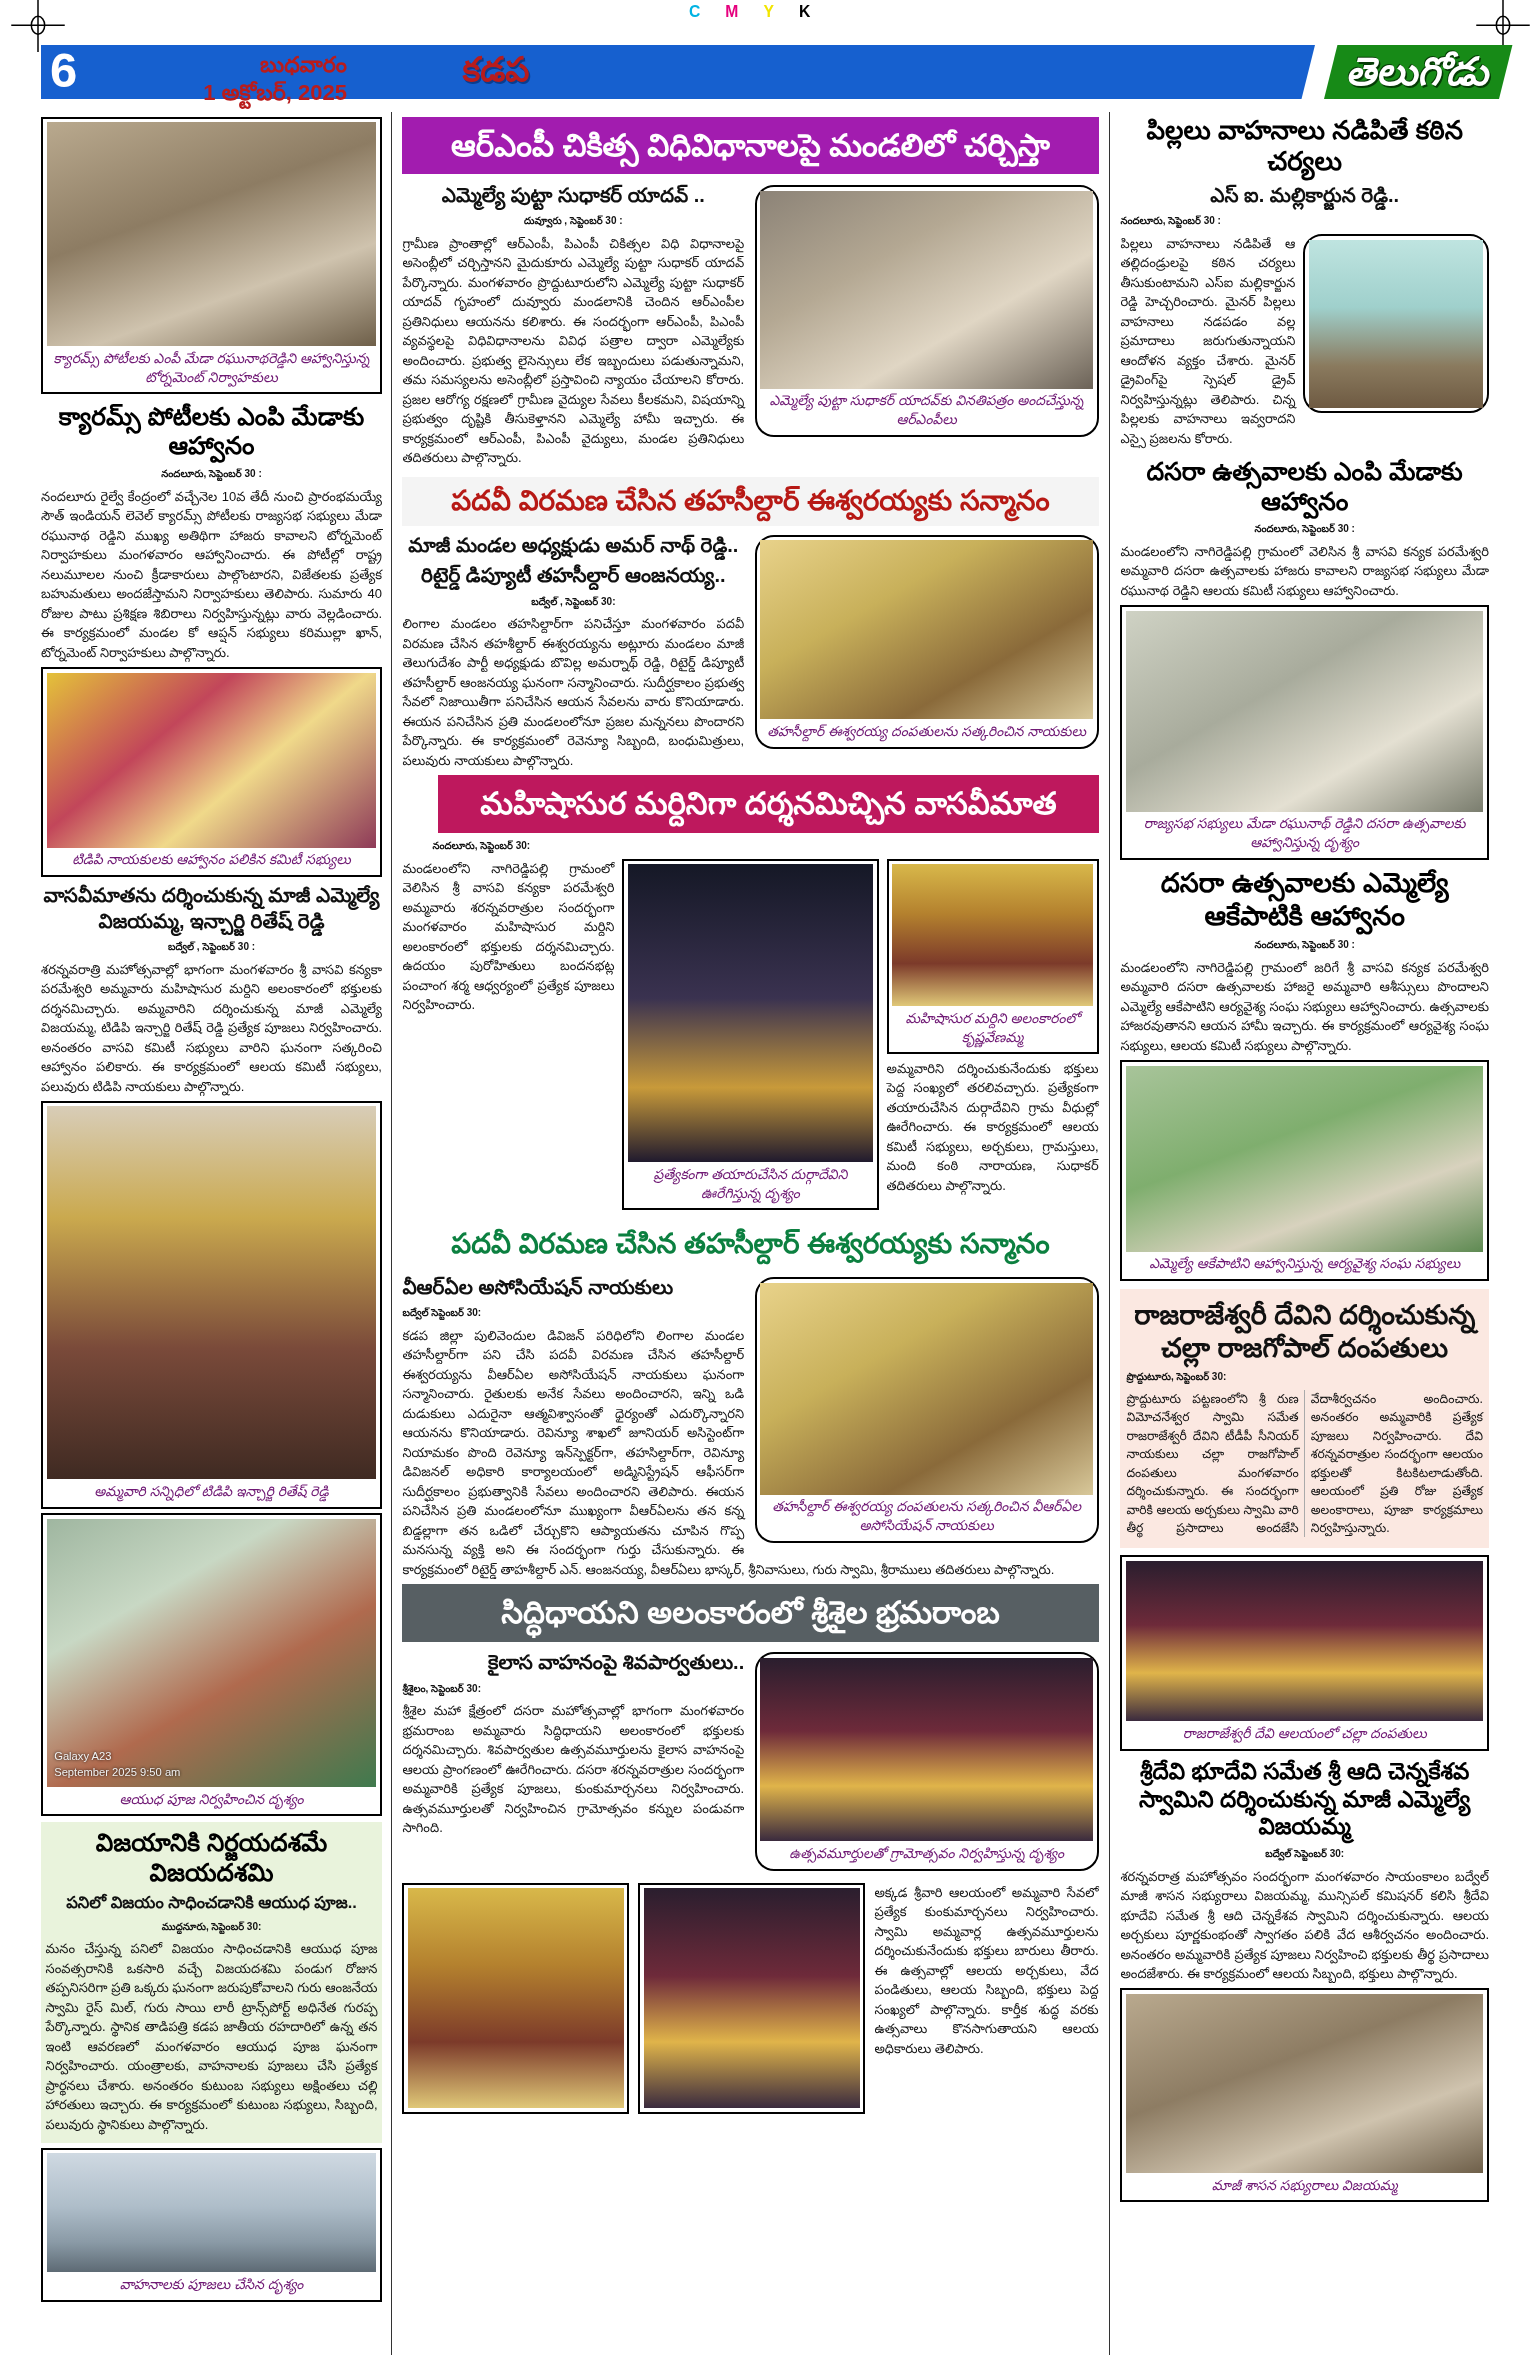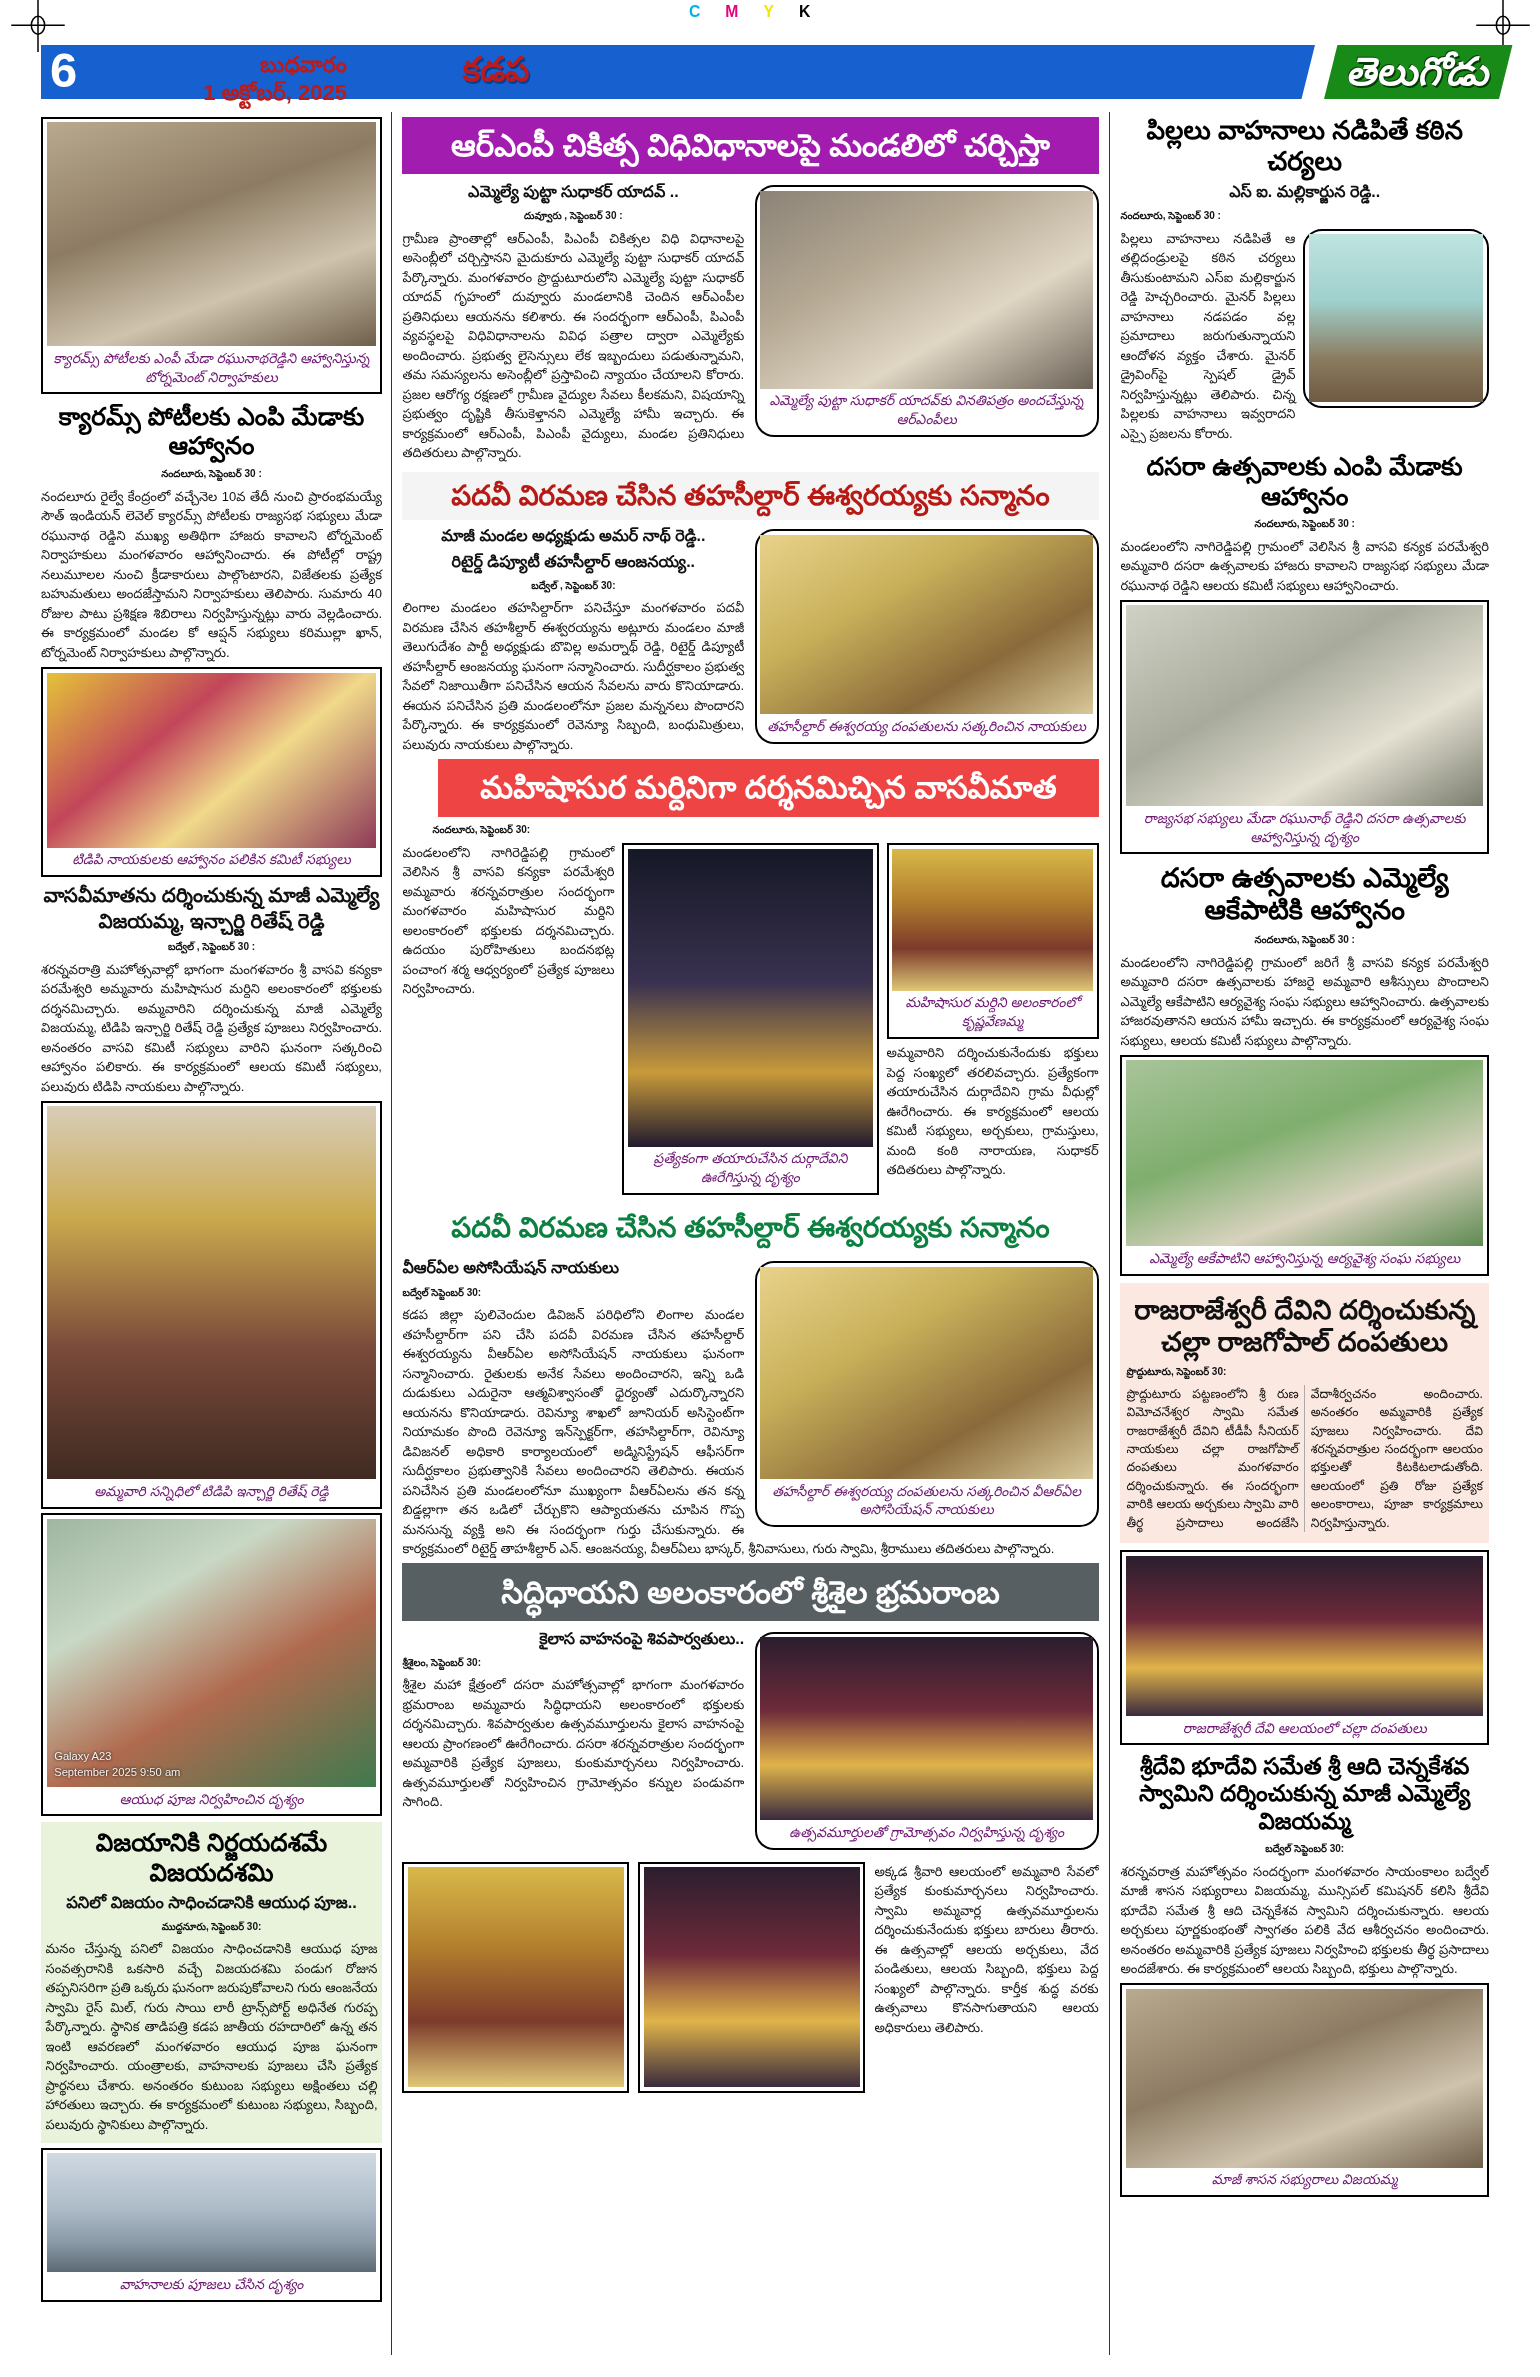--- a/index.html
+++ b/index.html
@@ -31,25 +31,25 @@
   .col { height:100%; overflow:hidden; }
   .col-left { width:350px; padding-right:9px; }
   .col-center { width:719px; padding:0 10.4px; border-left:0.7px solid #333; border-right:0.7px solid #333; }
   .col-right { width:379px; padding-left:10.4px; }
 
   
   .hl { font-weight:bold; text-align:center; line-height:1.2; }
   .hl-black { font-size:24.6px; color:#000; margin:7.5px 0 4.5px; }
   .banner { color:#fff; font-size:31px; font-weight:bold; text-align:center; padding:10.4px 4.5px; margin:4.5px 0 7.5px; line-height:1.2; }
   .banner.red { background:#a21caf; }
-  .banner.orange { background:#ef4444;margin-left:36px; }
+  .banner.orange { background:#be185d;margin-left:36px; }
   .banner.slate { background:#575f63; }
   .hl-redtext { color:#b71915; font-size:28px; background:#f4f4f4; padding:7.5px 3px; margin:9px 0 6px; }
   .hl-greentext { color:#0c8040; font-size:28px; padding:7.5px 3px; margin:9px 0 6px; }
-  .subhead { font-weight:bold; text-align:center; font-size:16px; margin:4.5px 0; line-height:1.3; }
+  .subhead { font-weight:bold; text-align:center; font-size:20px; margin:4.5px 0; line-height:1.3; }
   .dateline { font-weight:bold; text-align:center; font-size:10px; margin:7.5px 0 4.5px; }
   .body-txt { font-size:13px; line-height:1.5; text-align:justify; }
   .cap { font-size:13.8px; font-style:italic; text-align:center; line-height:1.35; padding:3.7px 3px 1.5px; color:#701a75; }
 
   
   .photobox { border:2.2px solid #000; padding:3.7px; background:#fff; margin:4.5px 0; }
   .ph { width:100%; position:relative; overflow:hidden; }
   .ph-indoor  { background:linear-gradient(160deg,#b9a98e 0%,#8d7c63 40%,#cfc3ae 70%,#6e5f49 100%); }
   .ph-garland { background:linear-gradient(140deg,#e4c23a 0%,#c2465a 35%,#f0d98a 60%,#8e3a58 100%); }
   .ph-priest  { background:linear-gradient(180deg,#d8cdb8 0%,#caa94e 30%,#7a4a3a 65%,#3f2a22 100%); }

